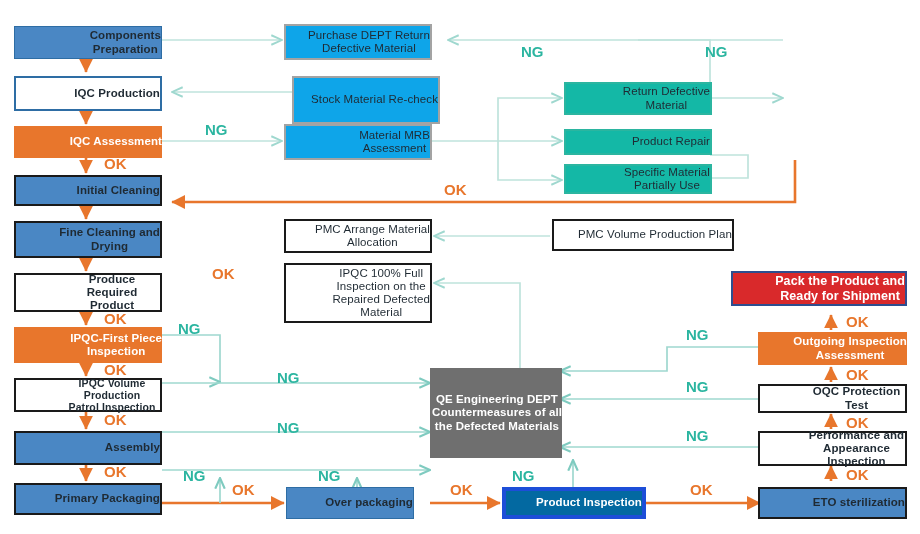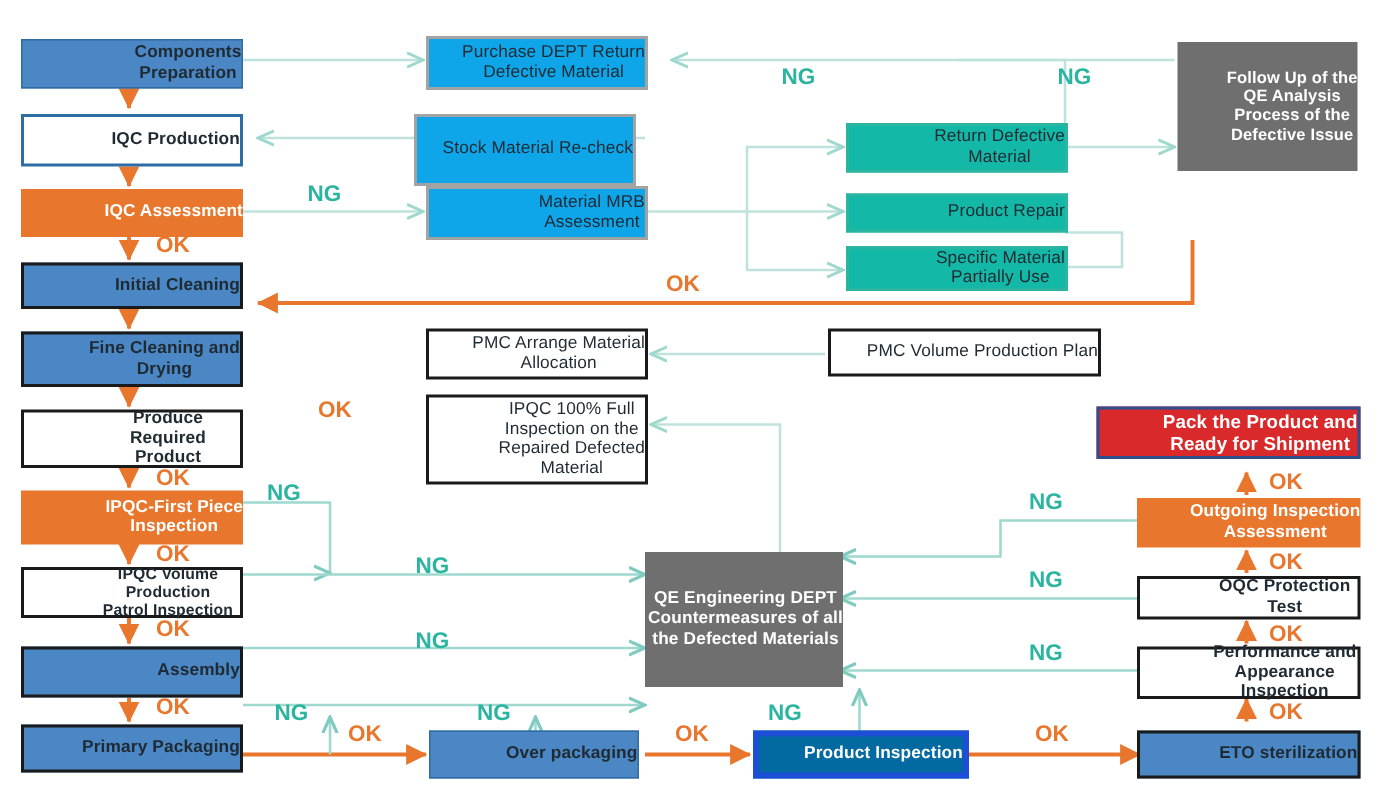--- a/index.html
+++ b/index.html
@@ -127,40 +127,37 @@
   <div class="node n-blue-dk" style="left:14px;  top:431px; width:148px; height:34px;">
       <span>Assembly</span>
     </div>
   <div class="node n-blue-dk" style="left:14px;  top:483px; width:148px; height:32px;">
       <span>Primary Packaging</span>
     </div>
 
   <div class="node n-plain-b" style="left:284px; top:24px;  width:148px; height:36px;">
       <span>Purchase DEPT Return<br>Defective Material</span>
     </div>
-  <div class="node n-plain-b" style="left:276px; top:76px;  width:148px; height:48px;">
+  <div class="node n-plain-b" style="left:292px; top:76px;  width:148px; height:48px;">
       <span>Stock Material Re-check</span>
     </div>
   <div class="node n-plain-b" style="left:284px; top:124px; width:148px; height:36px;">
       <span>Material MRB<br>Assessment</span>
     </div>
 
   <div class="node n-teal" style="left:564px; top:82px;  width:148px; height:33px;">
       <span>Return Defective<br>Material</span>
     </div>
   <div class="node n-teal" style="left:564px; top:129px; width:148px; height:26px;">
       <span>Product Repair</span>
     </div>
   <div class="node n-teal" style="left:564px; top:164px; width:148px; height:30px;">
       <span>Specific Material<br>Partially Use</span>
     </div>
 
-  <div class="node n-gray" style="left:785px; top:28px;  width:120px; height:86px;font-size:11px;">
-      <span>Follow Up of the<br>QE Analysis<br>Process of the<br>Defective Issue</span>
-    </div>
 
   <div class="node n-plain" style="left:284px; top:219px; width:148px; height:34px;">
       <span>PMC Arrange Material<br>Allocation</span>
     </div>
   <div class="node n-plain" style="left:284px; top:263px; width:148px; height:60px;">
       <span>IPQC 100% Full<br>Inspection on the<br>Repaired Defected<br>Material</span>
     </div>
   <div class="node n-plain" style="left:552px; top:219px; width:182px; height:32px;">
       <span>PMC Volume Production Plan</span>
     </div>
@@ -175,21 +172,21 @@
   <div class="node n-orange" style="left:758px; top:332px; width:149px; height:33px;">
       <span>Outgoing Inspection<br>Assessment</span>
     </div>
   <div class="node n-white-d" style="left:758px; top:384px; width:149px; height:29px;">
       <span>OQC Protection Test</span>
     </div>
   <div class="node n-white-d" style="left:758px; top:431px; width:149px; height:35px;">
       <span>Performance and<br>Appearance Inspection</span>
     </div>
 
-  <div class="node n-blue" style="left:286px; top:487px; width:140px; height:32px;">
+  <div class="node n-blue" style="left:286px; top:487px; width:128px; height:32px;">
       <span>Over packaging</span>
     </div>
   <div class="node n-orange-d" style="left:502px; top:487px; width:144px; height:32px;">
       <span>Product Inspection</span>
     </div>
   <div class="node n-blue-dk" style="left:758px; top:487px; width:149px; height:32px;">
       <span>ETO sterilization</span>
     </div>
 
   <div class="lbl lbl-ng" style="left:205px; top:121px;">NG</div>

